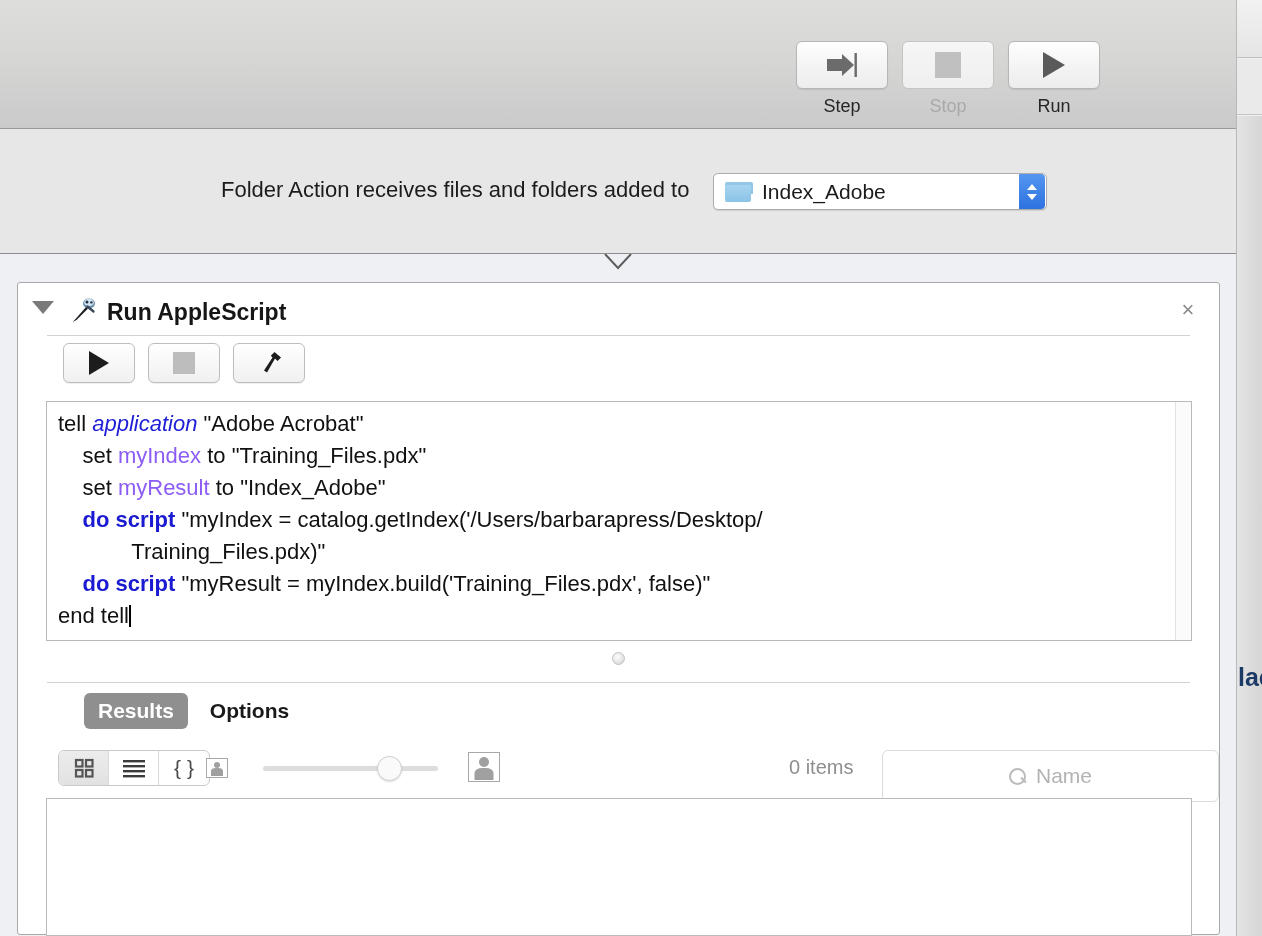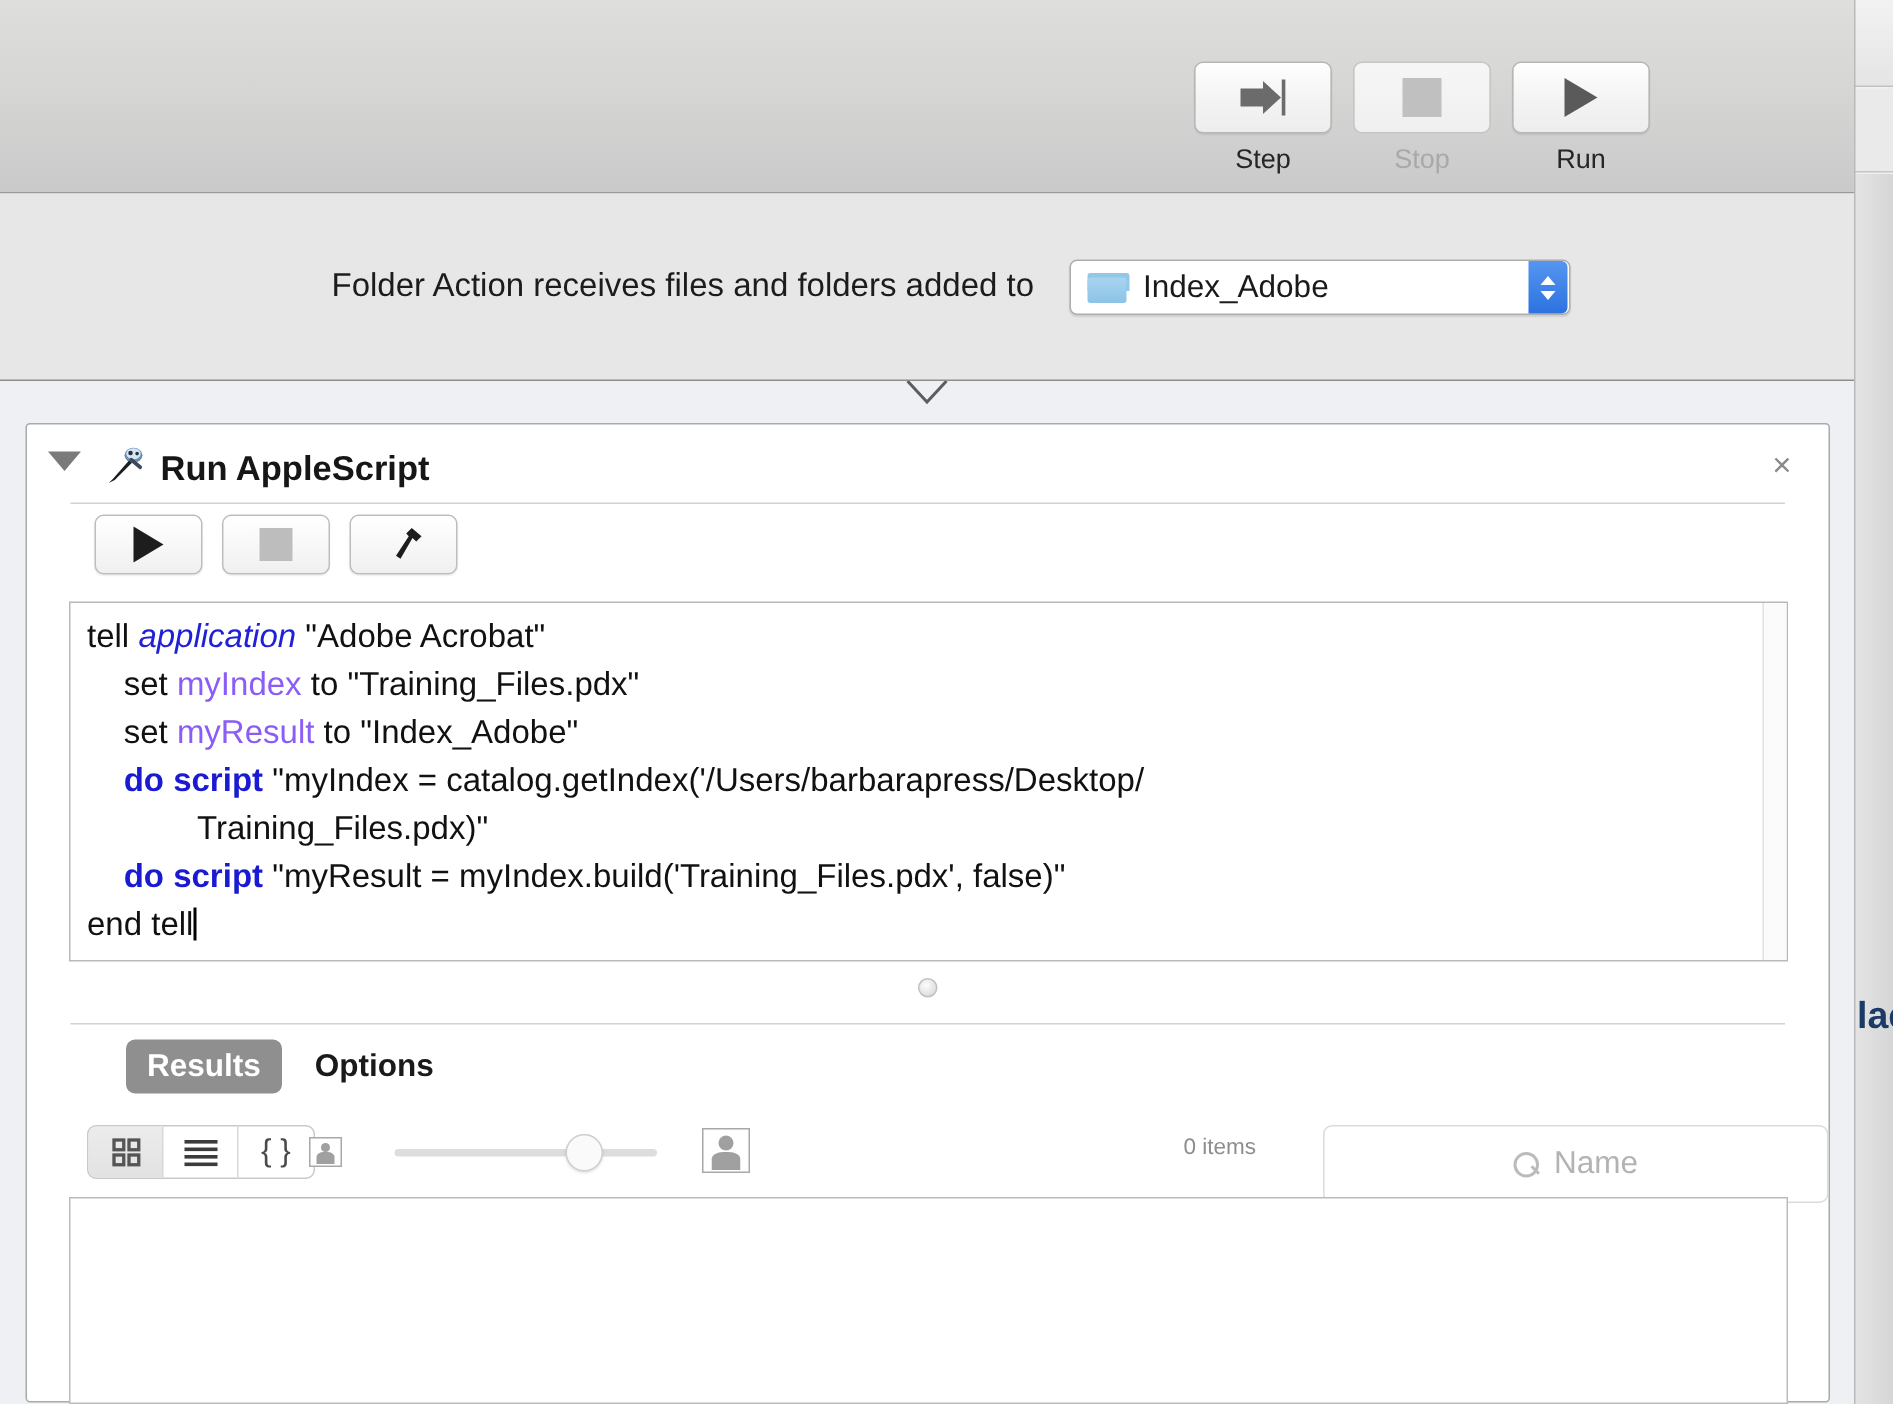--- a/index.html
+++ b/index.html
@@ -211,21 +211,21 @@
   .person-ico { position: relative; border: 1px solid #a8a8a8; background: #fff; }
   .person-ico .head { position: absolute; left: 50%; border-radius: 50%; background: #a0a0a0; transform: translateX(-50%); }
   .person-ico .body2 { position: absolute; left: 50%; background: #a0a0a0; transform: translateX(-50%); border-radius: 40% 40% 0 0; }
 
   .slider { position: absolute; left: 205px; top: 16px; width: 175px; height: 5px;
             background: #dddddd; border-radius: 3px; }
   .slider .knob { position: absolute; left: 114px; top: -10px; width: 25px; height: 25px;
             border-radius: 50%; background: #fafafa; border: 1px solid #cfcfcf;
             box-shadow: 0 1px 2px rgba(0,0,0,.13); }
 
-  .items-count { position: absolute; left: 731px; top: 6px; font-size: 15px; color: #8e8e8e; }
+  .items-count { position: absolute; left: 731px; top: 6px; font-size: 20px; color: #8e8e8e; }
   .search {
     position: absolute; left: 824px; top: 0; width: 337px; height: 52px;
     background: #ffffff; border: 1px solid #dbdbdb; border-radius: 6px;
     display: flex; align-items: center; justify-content: center; gap: 10px;
   }
   .search .mag { width: 17px; height: 17px; position: relative; }
   .search .mag::before { content:''; position:absolute; left:0; top:0; width:13px; height:13px;
      border:2px solid #bbbbbb; border-radius:50%; }
   .search .mag::after { content:''; position:absolute; left:11px; top:11px; width:7px; height:2px;
      background:#bbbbbb; transform: rotate(45deg); }

